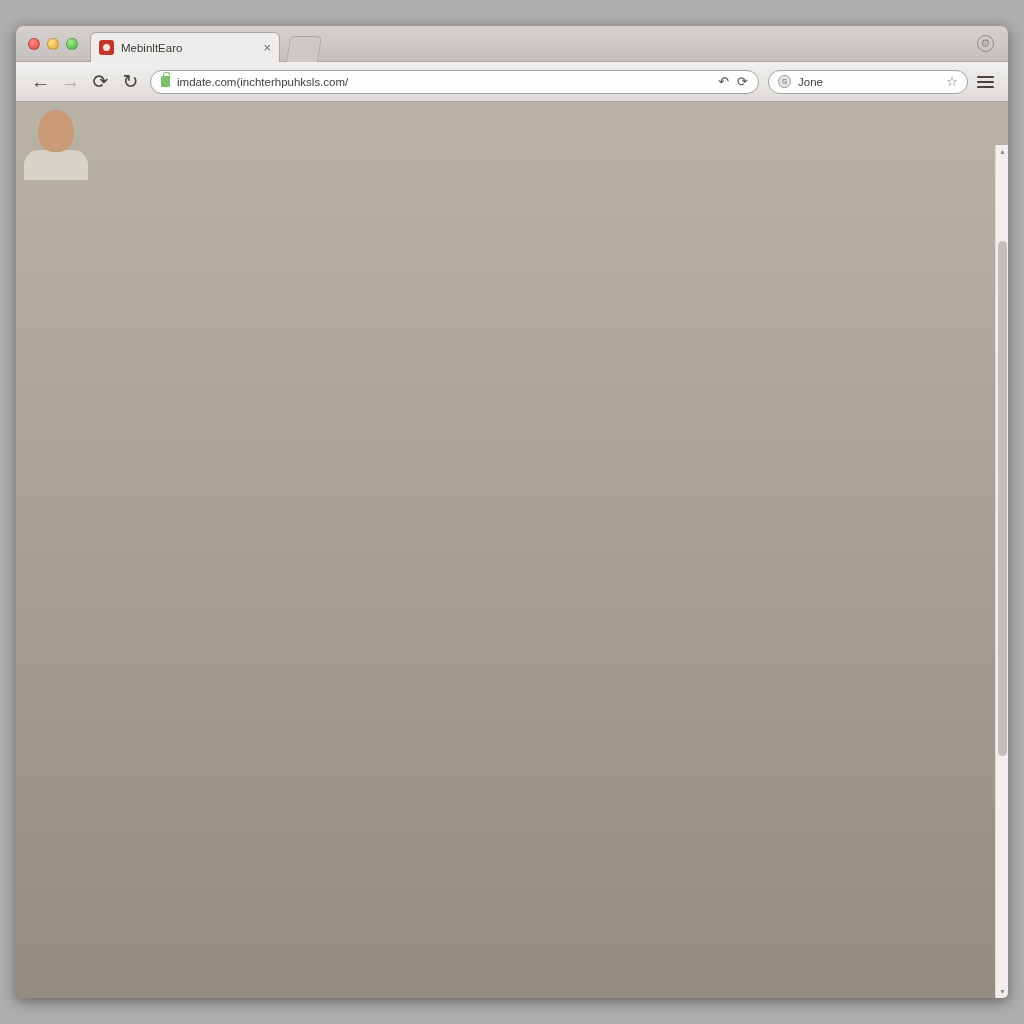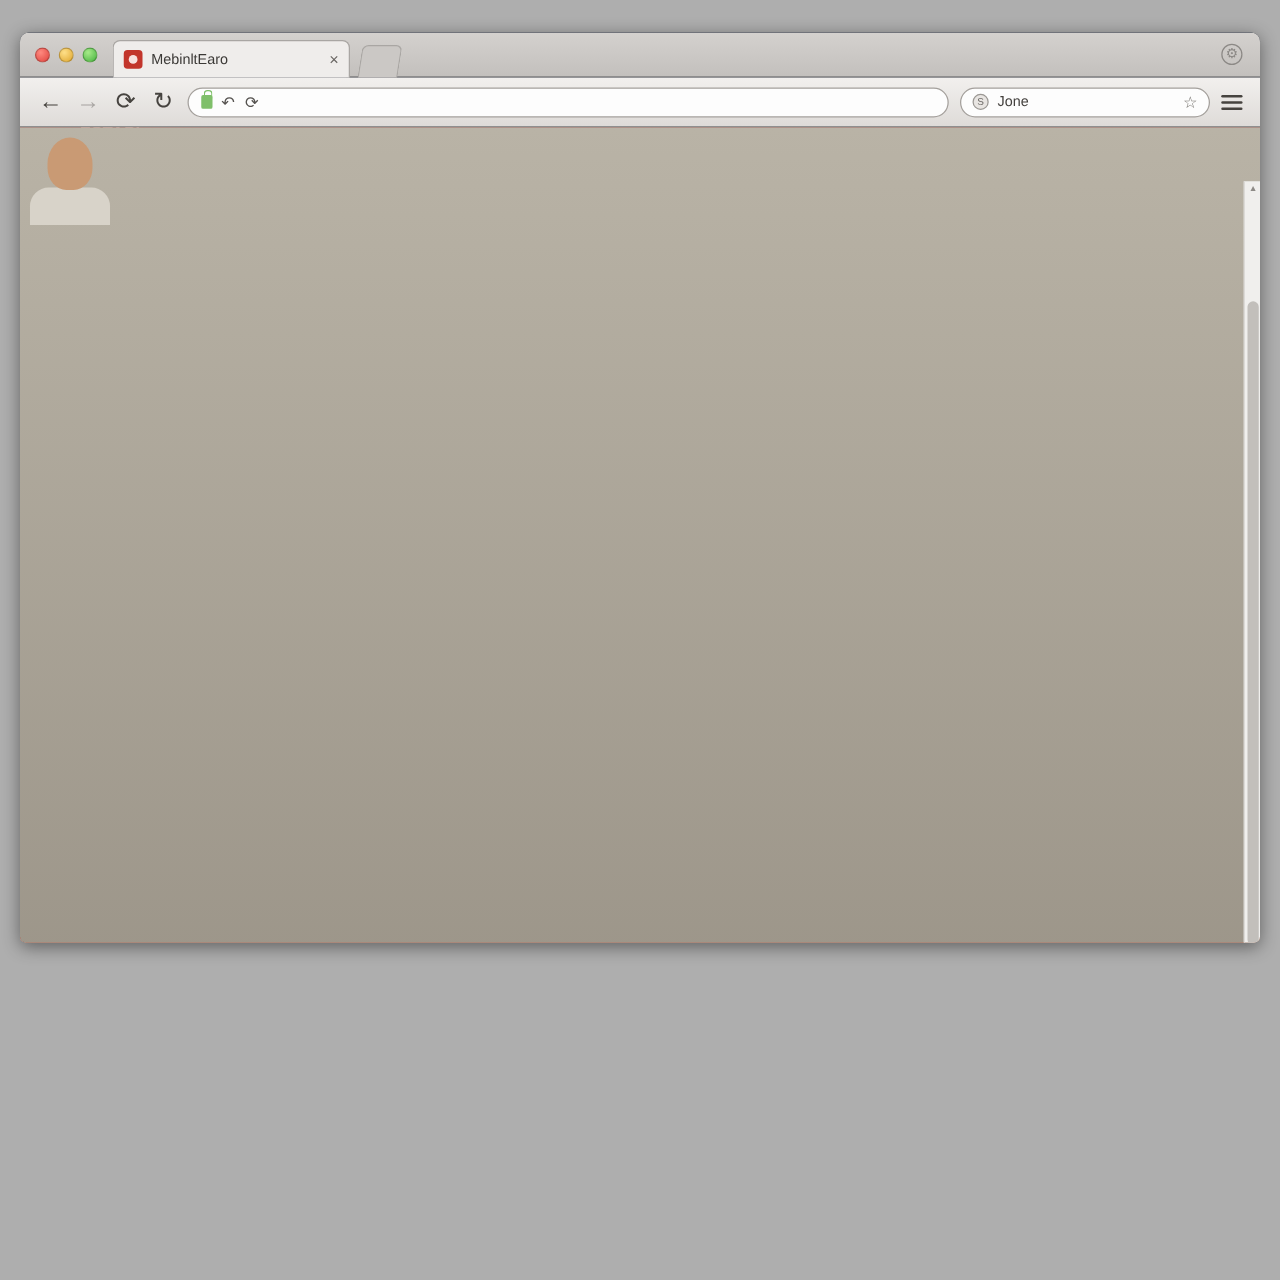--- a/index.html
+++ b/index.html
@@ -7,22 +7,22 @@
     width: 1024px; height: 1024px;
     background: #aeaeae;
     font-family: "Liberation Sans", sans-serif;
     overflow: hidden;
   }
 
   
   #browser-window {
     position: absolute;
     left: 16px; top: 26px;
-    width: 992px; height: 728px;
-    background: #0f172a;
+    width: 992px; height: 972px;
+    background: #ef4444;
     border-radius: 7px 7px 5px 5px;
     box-shadow: 0 3px 14px rgba(0,0,0,0.45);
     overflow: hidden;
   }
 
   
   #tab-strip {
     position: relative;
     height: 36px;
     background: linear-gradient(#d4d1ce, #c3c0bd);
@@ -356,20 +356,21 @@
     <div id="window-extra-icon">⚙</div>
   </div>
 
   <div id="toolbar">
     <span class="nav-btn">←</span>
     <span class="nav-btn disabled">→</span>
     <span class="nav-btn">⟳</span>
     <span class="nav-btn">↻</span>
     <div id="omnibox">
       <span class="lock-icon"></span>
+      <span id="omnibox-url">imdate.com(inchterhpuhksls.com/</span>
       <span class="omni-right">
         <span>↶</span>
         <span>⟳</span>
       </span>
     </div>
     <div id="search-box">
       <span class="se-badge">S</span>
       <span id="search-text">Jone</span>
       <span class="star-icon">☆</span>
     </div>

